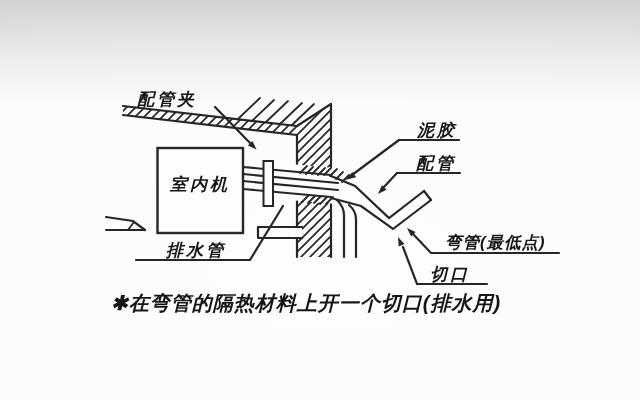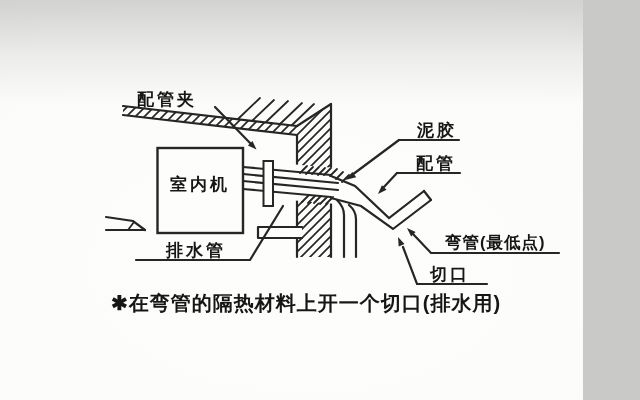--- a/index.html
+++ b/index.html
@@ -1,21 +1,22 @@
 <!DOCTYPE html>
 <html><head>
 <meta charset="utf-8">
 <style>
   html,body{margin:0;padding:0;}
   body{background:#c9c9c7;font-family:"Liberation Sans",sans-serif;}
   .stage{
-    position:relative;width:583px;height:400px;overflow:hidden;
+    position:relative;width:640px;height:400px;overflow:hidden;
     background:
       linear-gradient(180deg, rgba(208,208,206,.95) 0%, rgba(208,208,206,.35) 14%, rgba(208,208,206,0) 26%),
       radial-gradient(135% 120% at 52% 66%, #fdfdfc 0%, #fbfbfa 58%, #ededeb 82%, #d8d8d6 100%);
+    font-style: italic;
   }
   svg{display:block;}
   .ln{stroke:#262626;stroke-width:2.2;fill:none;stroke-linecap:round;}
   .thin{stroke:#262626;stroke-width:1.8;fill:none;stroke-linecap:round;}
   .fillw{fill:#fdfdfc;stroke:none;}
   .head{fill:#262626;stroke:none;}
   .lbl{fill:#161616;font-family:"Liberation Sans",sans-serif;font-weight:600;}
   .fs17{font-size:17px;letter-spacing:3px;}
   .fs16{font-size:16.5px;letter-spacing:1px;}
   .note{font-size:20px;letter-spacing:1px;}

